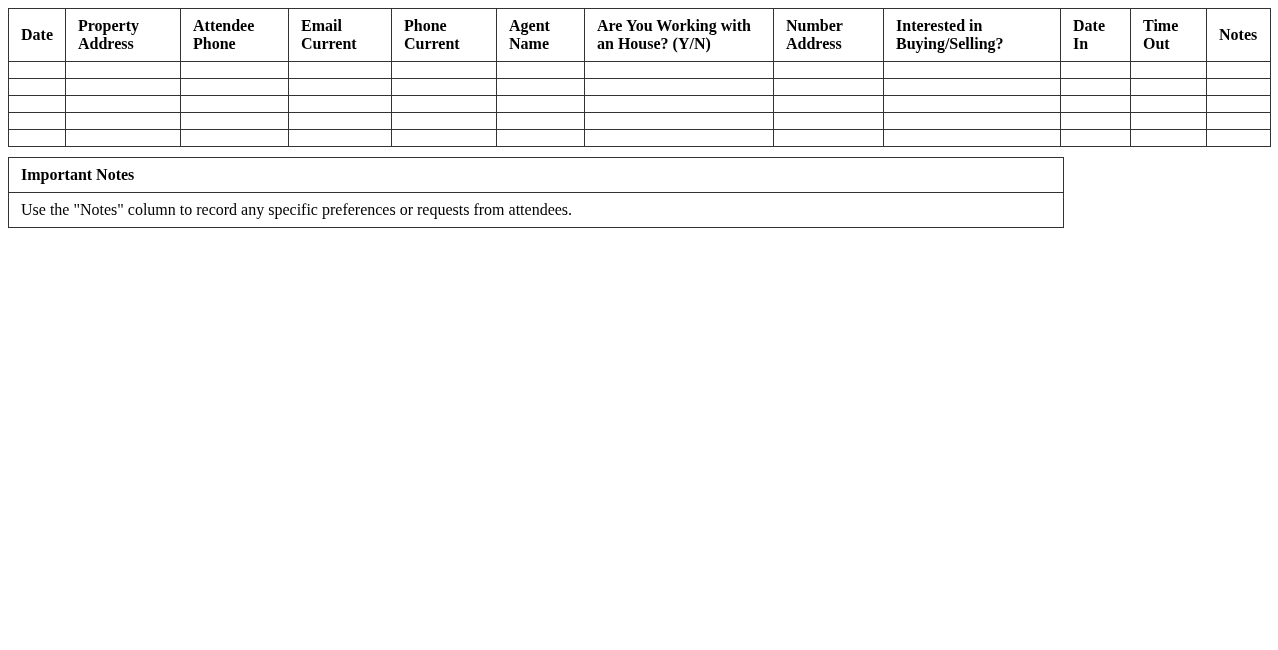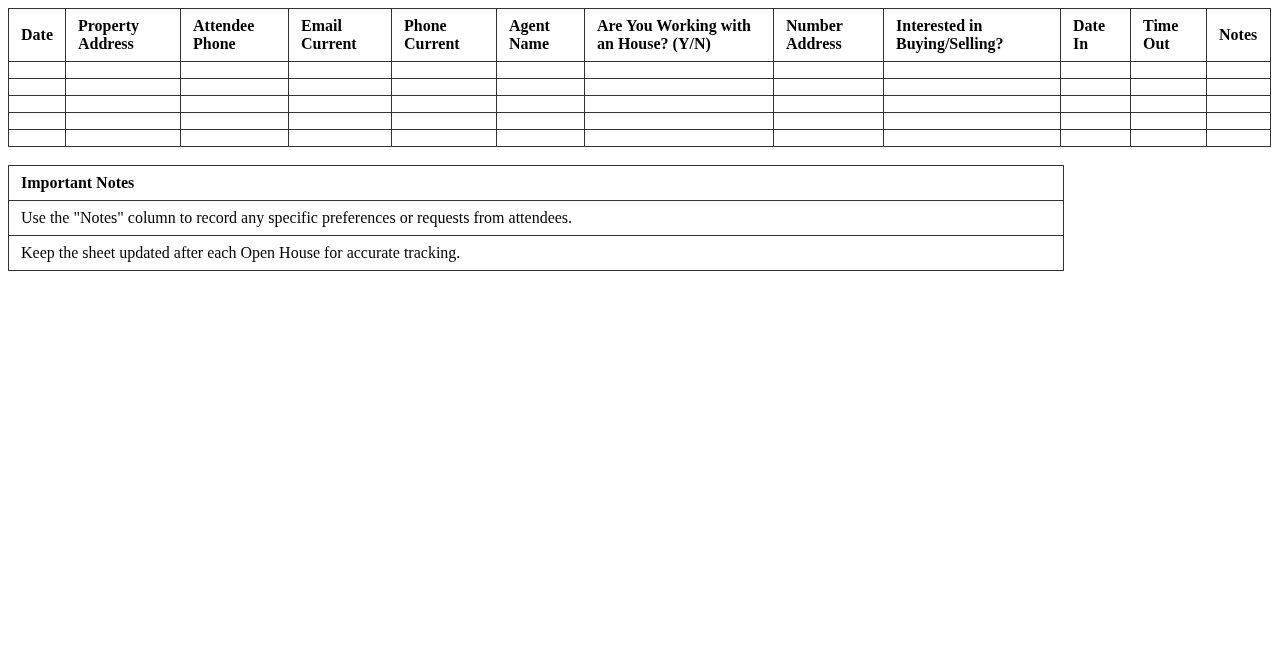--- a/index.html
+++ b/index.html
@@ -2,21 +2,21 @@
 <html><head>
 <meta charset="utf-8">
 <style>
   html, body { margin: 0; padding: 0; background: #ffffff; }
   body { width: 1278px; height: 650px; position: relative; font-family: "Liberation Serif", "DejaVu Serif", serif; color: #000; }
   table { border-collapse: collapse; position: absolute; left: 8px; border-radius: 19px; }
   #sheet { top: 8px; width: 1262px; table-layout: fixed; }
   #sheet th, #sheet td { border: 1px solid #333; }
   #sheet th { font-weight: bold; font-size: 16px; line-height: 18px; text-align: left; padding: 8px 12px; height: 36px; vertical-align: middle; }
   #sheet td { height: 16px; padding: 0; }
-  #notes { top: 165px; width: 1056px; }
+  #notes { top: 157px; width: 1056px; }
   #notes td { border: 1px solid #333; font-size: 16px; padding: 8px 12px; height: 18px; line-height: 18px; }
   #notes td.head { font-weight: bold; }
 </style>
 </head>
 <body>
 
 <table id="sheet">
   <colgroup>
     <col style="width:57px">
       <col style="width:115px">
@@ -122,17 +122,14 @@
 </table>
 
 <table id="notes">
   <tbody>
     <tr>
         <td class="head">Important Notes</td>
       </tr>
     <tr>
         <td>Use the "Notes" column to record any specific preferences or requests from attendees.</td>
       </tr>
-    <tr>
-        <td>Keep the sheet updated after each Open House for accurate tracking.</td>
-      </tr>
   </tbody>
 </table>
 
 </body></html>

